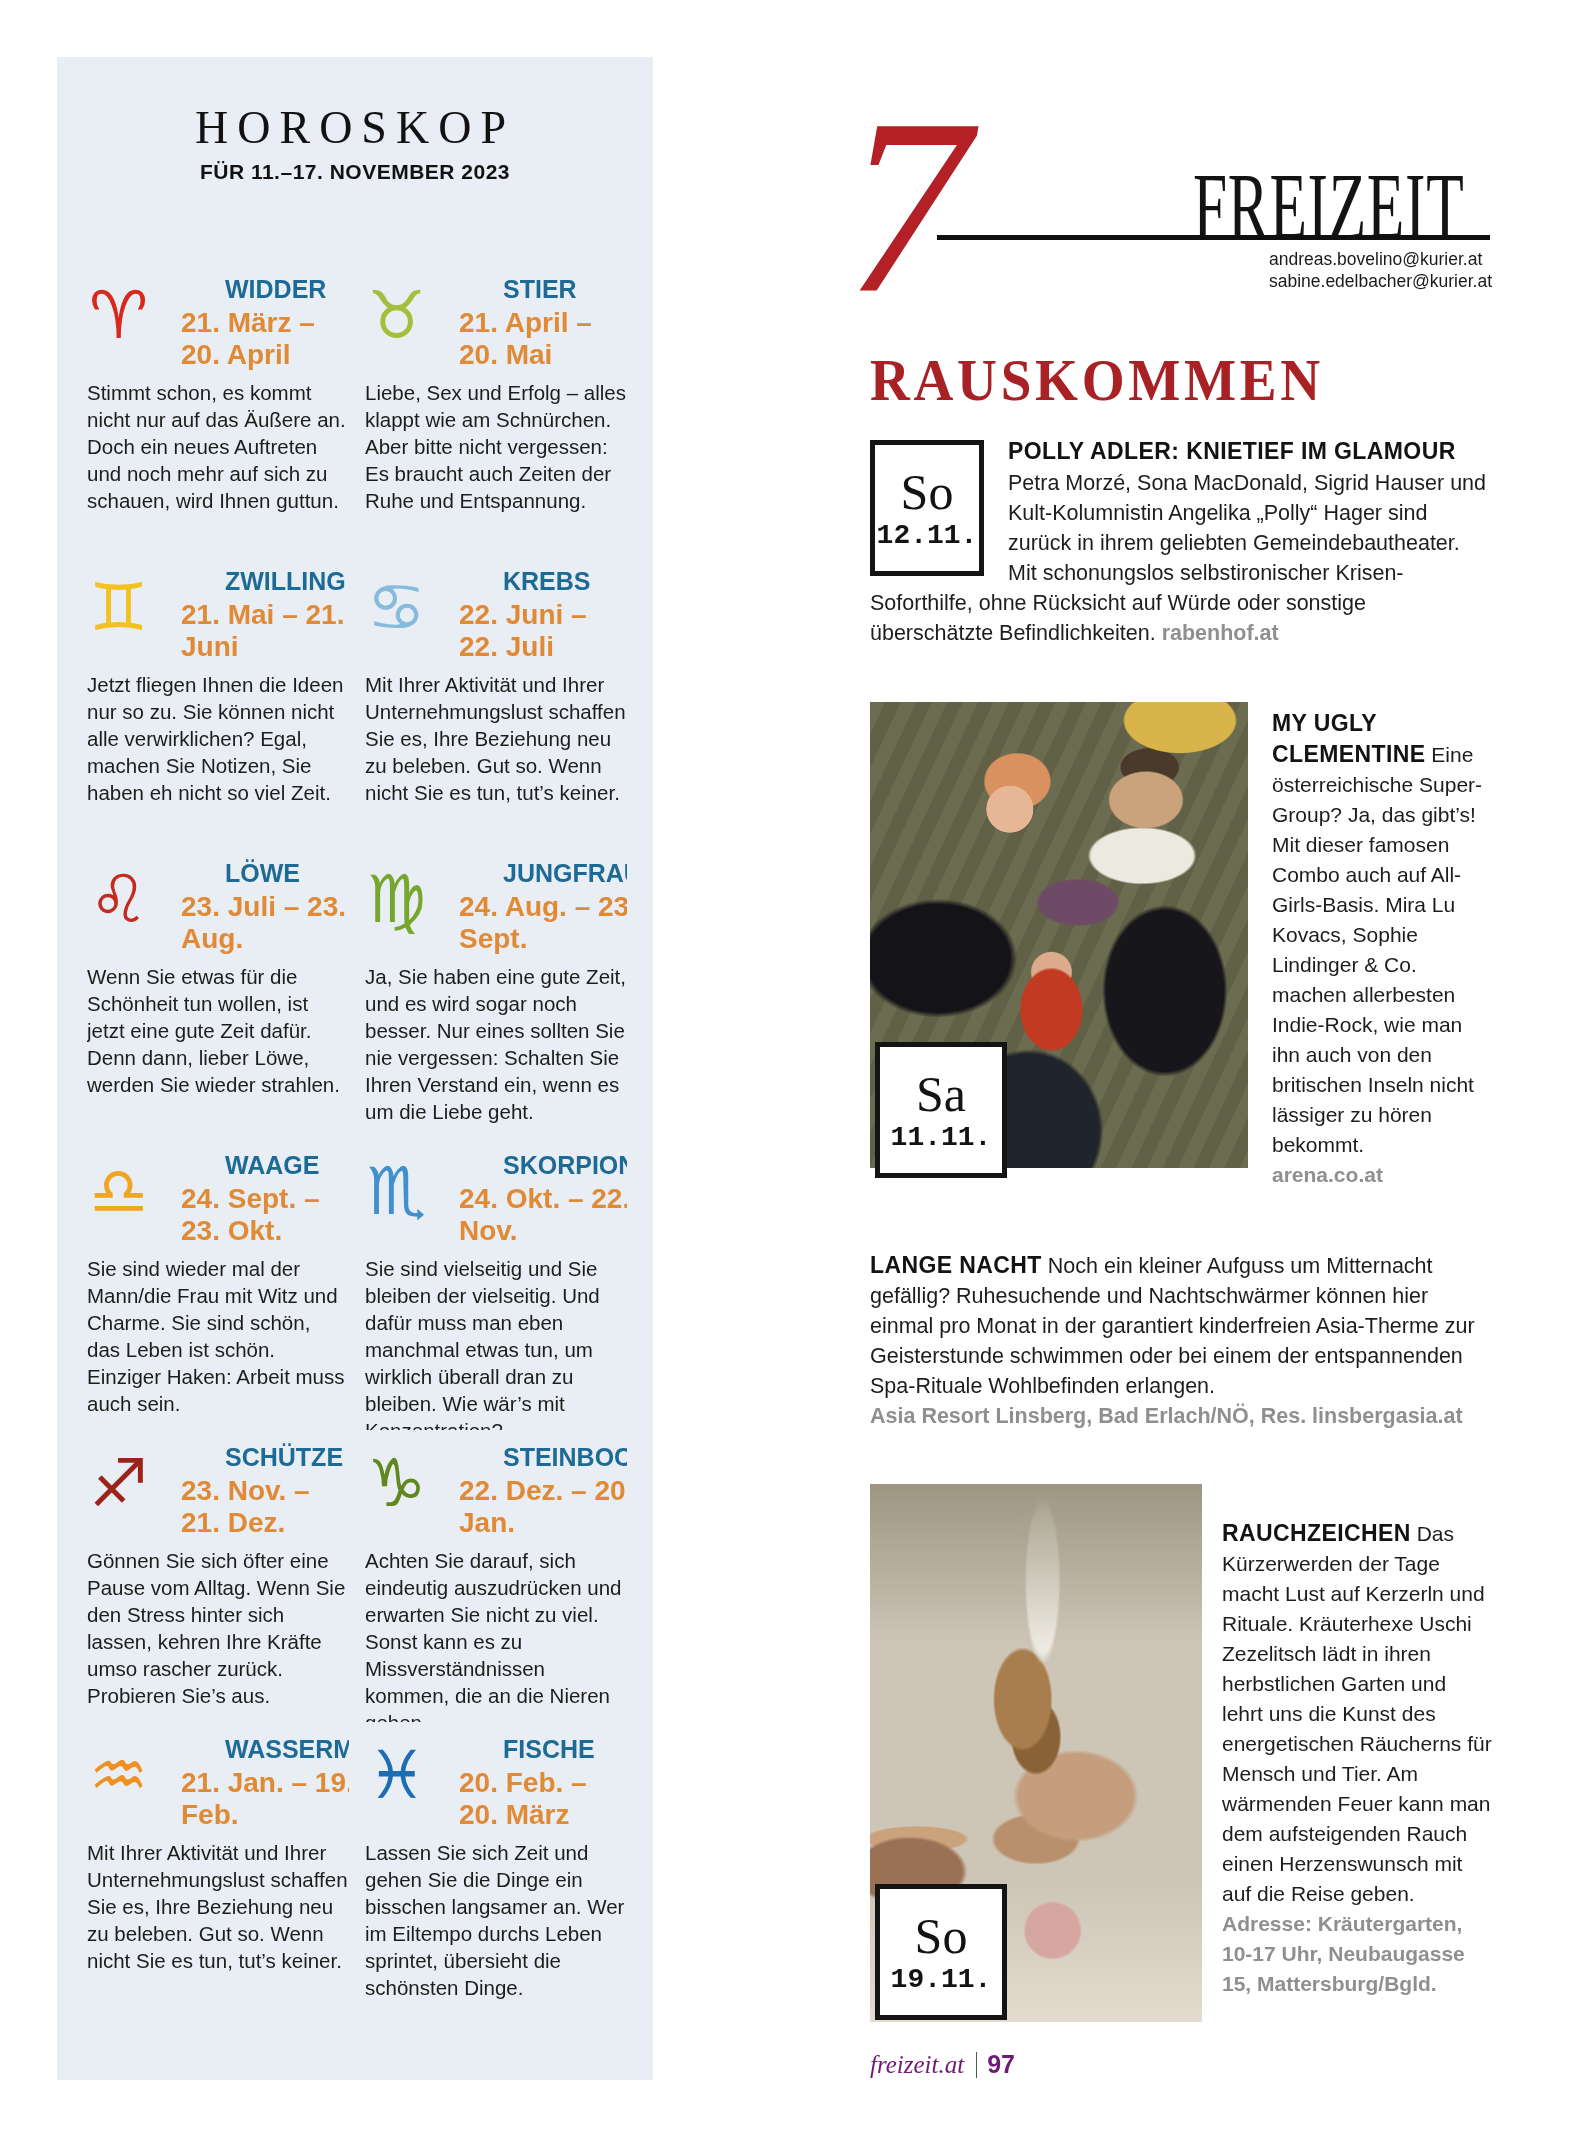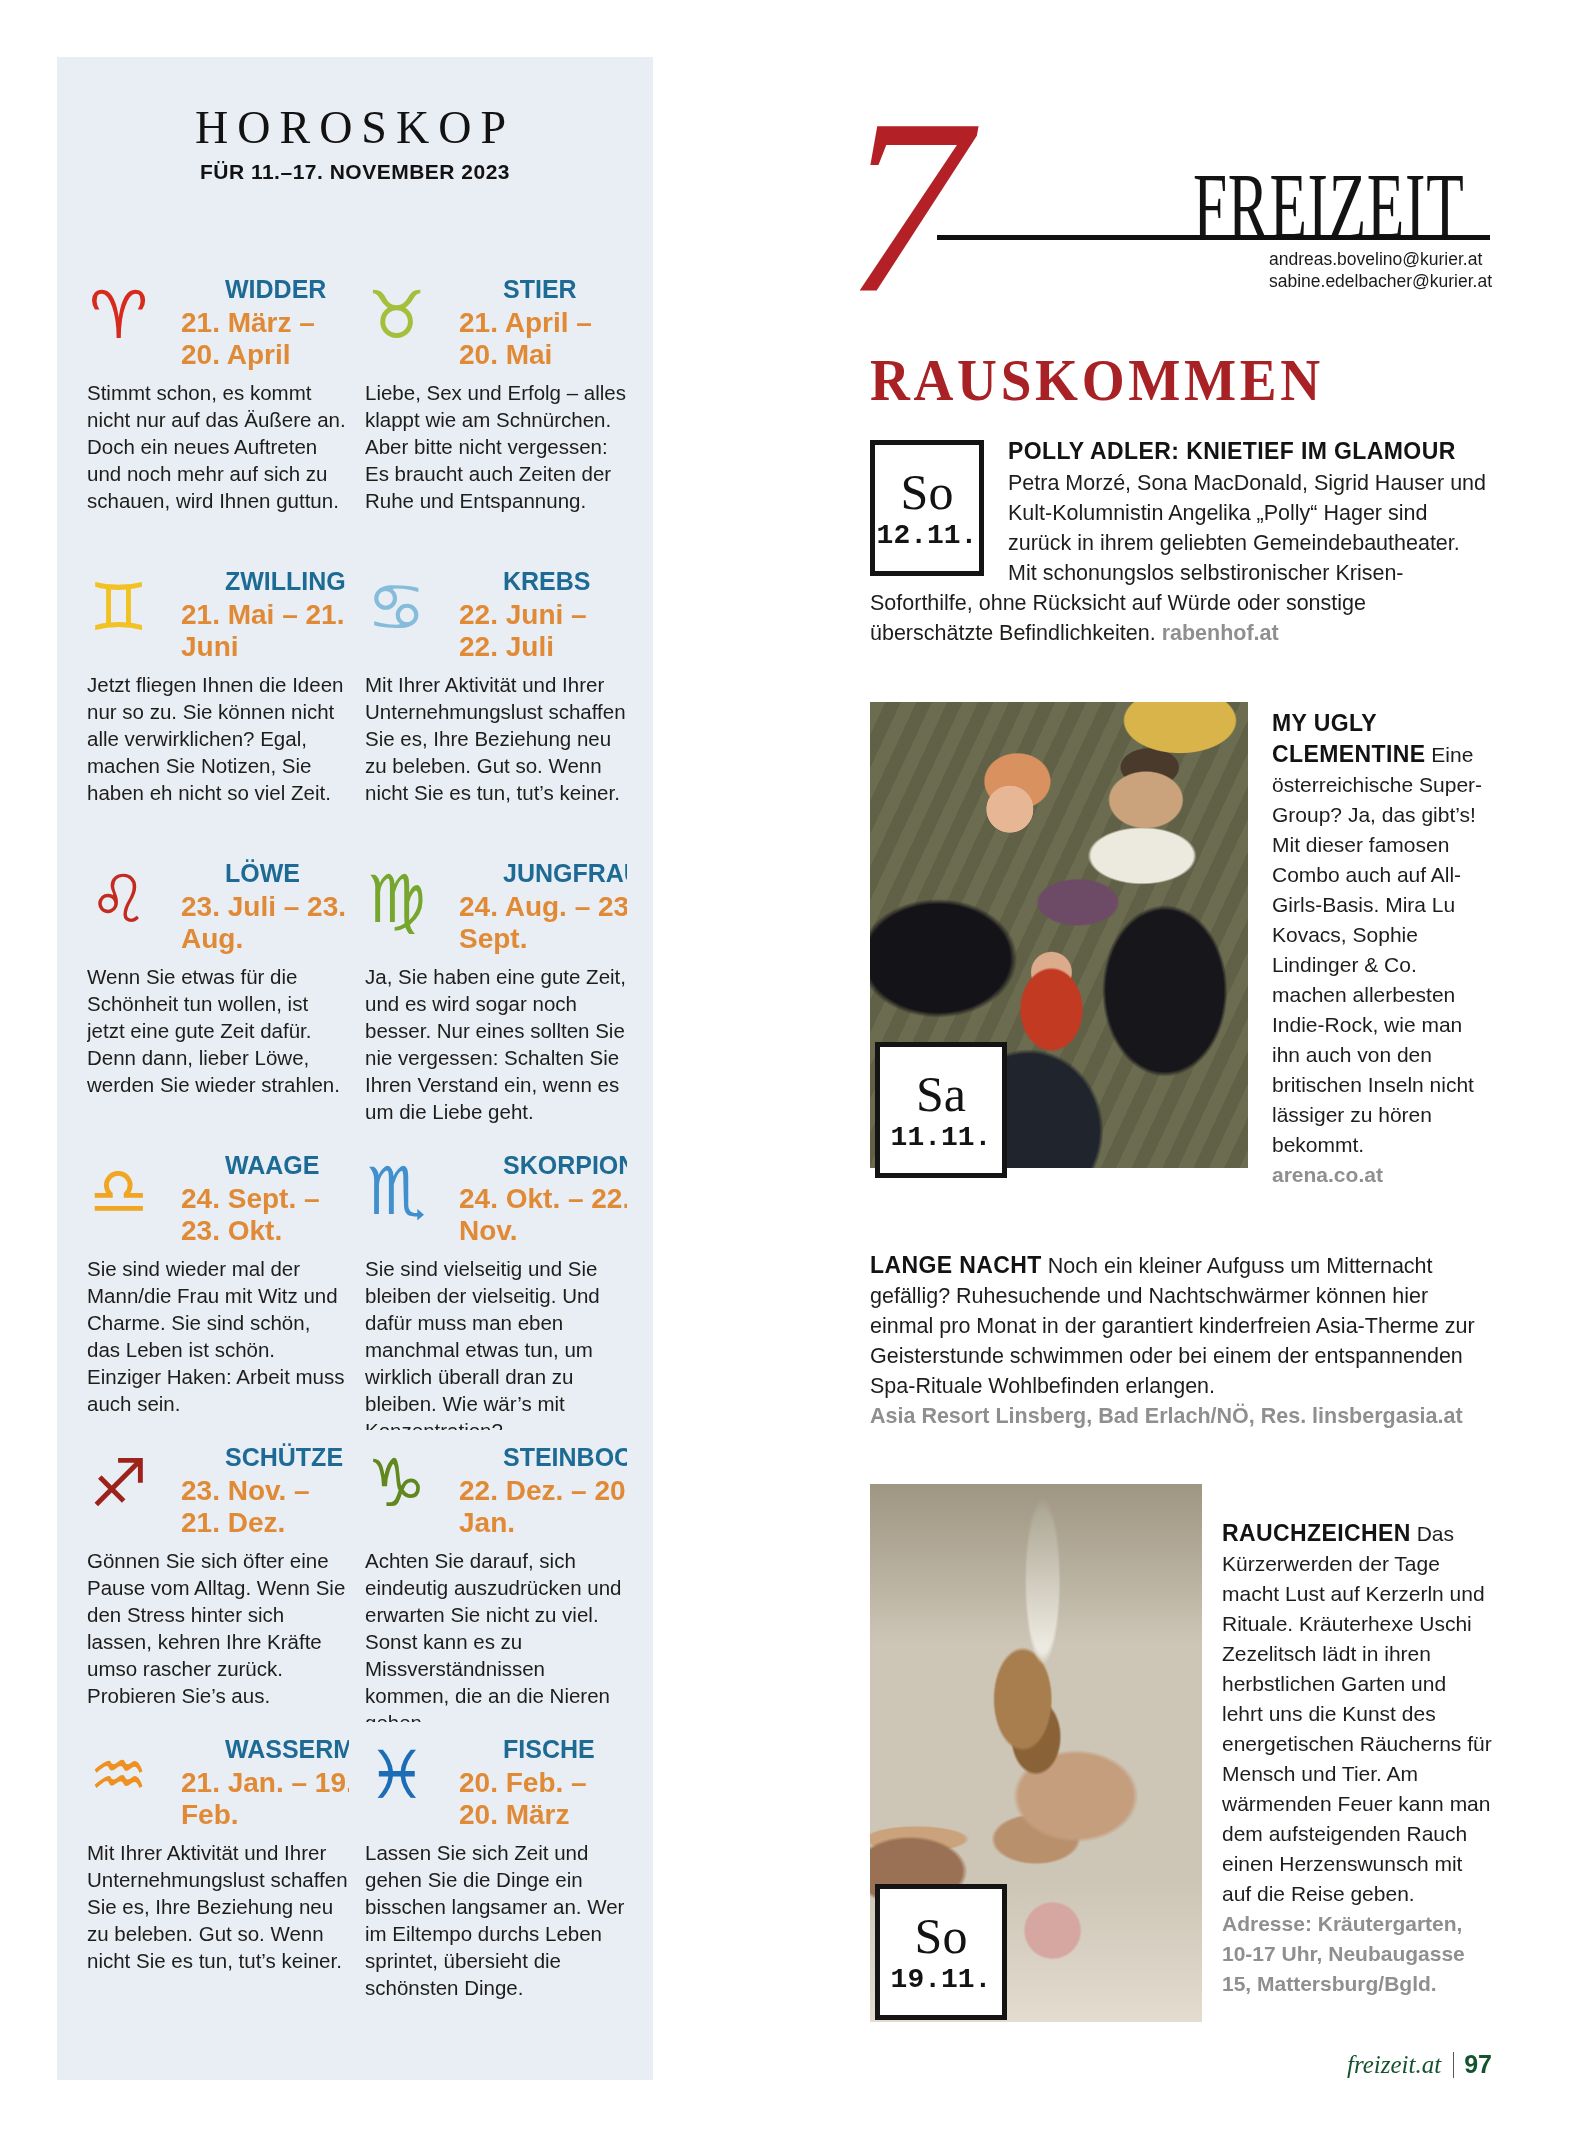--- a/index.html
+++ b/index.html
@@ -117,21 +117,21 @@
       radial-gradient(ellipse 95px 70px at 62% 58%, #c59e7d 0 60%, rgba(197,158,125,0) 66%),
       radial-gradient(ellipse 70px 40px at 50% 66%, #b9906c 0 58%, rgba(185,144,108,0) 64%),
       radial-gradient(ellipse 90px 55px at 12% 72%, #9a7154 0 58%, rgba(154,113,84,0) 64%),
       radial-gradient(ellipse 80px 20px at 14% 66%, #caa27b 0 60%, rgba(202,162,123,0) 66%),
       radial-gradient(circle 42px at 55% 83%, #d5a7a0 0 64%, rgba(213,167,160,0) 70%),
       linear-gradient(0deg, #e3dccf 0%, rgba(227,220,207,0) 26%);
   }
   .ev4-datebox{position:absolute;left:5px;bottom:4px;}
   .ev4-text{position:absolute;left:352px;top:34px;width:270px;font-size:21px;line-height:30px;}
   
-  .footer{margin-top:26px;text-align:right;font-size:25px;color:#14532d;}
+  .footer{margin-top:26px;text-align:left;font-size:25px;color:#701a75;}
   .f-site{font-family:"Liberation Serif",serif;font-style:italic;}
   .f-sep{display:inline-block;width:1px;height:26px;background:#555;
     margin:0 10px -5px 12px;}
   .f-page{font-weight:bold;}
 </style>
 </head>
 <body>
 
 <section class="horoscope-panel">
   <h1 class="h-title">HOROSKOP</h1>

